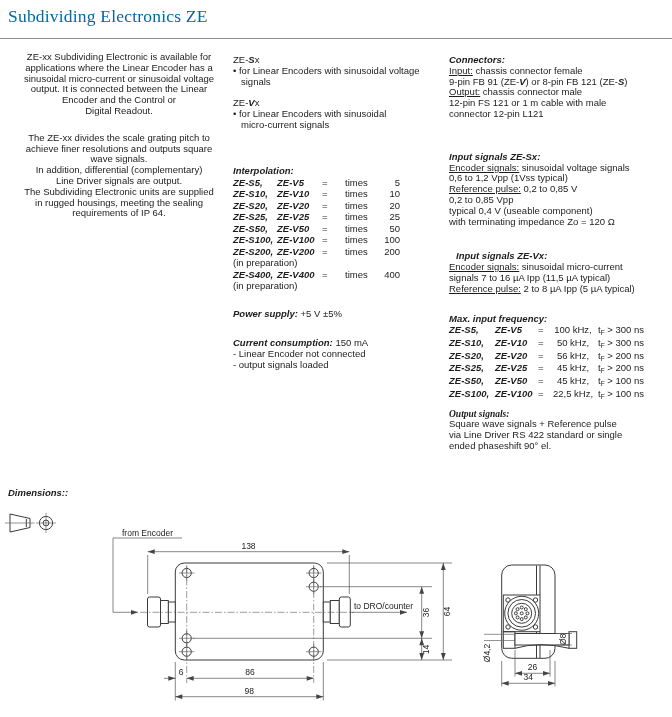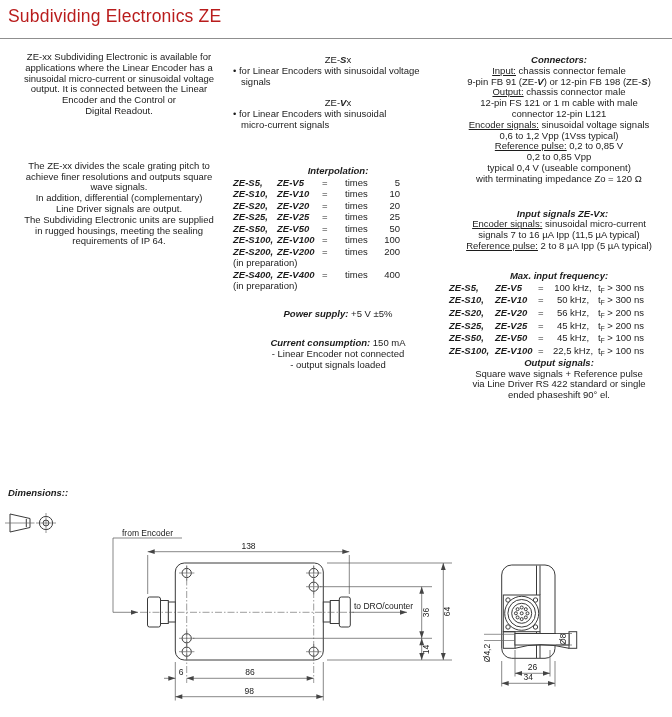--- a/index.html
+++ b/index.html
@@ -1,28 +1,28 @@
 <!DOCTYPE html>
 <html><head>
 <meta charset="utf-8">
 <style>
   html,body{margin:0;padding:0;background:#ffffff;}
   body{width:672px;height:717px;position:relative;overflow:hidden;
        font-family:"Liberation Sans",sans-serif;color:#1c1c1c;}
-  .title{position:absolute;left:8px;top:6px;font-size:17.5px;letter-spacing:.2px;color:#b91c1c;}
+  .title{position:absolute;left:8px;top:6px;font-size:17.5px;letter-spacing:.2px;color:#0369a1;font-family:Liberation Serif, serif;}
   .rule{position:absolute;left:0;top:38px;width:672px;height:1px;background:#8f8f8f;}
   .col{position:absolute;font-size:9.5px;line-height:10.8px;}
   .col1{left:8px;top:52px;width:222px;text-align:center;}
   .col2{left:233px;top:55px;width:210px;}
   .col3{left:449px;top:55px;width:220px;}
   .pre{white-space:pre-line;}
   .hang{white-space:pre-line;padding-left:8px;text-indent:-8px;}
   .bi{font-weight:bold;font-style:italic;}
   .u{text-decoration:underline;margin-top:36px;}
-  .line{min-height:10.8px;text-align:center;}
+  .line{min-height:10.8px;}
   .irow{display:grid;grid-template-columns:44px 45px 23px 33px 22px;line-height:11.5px;}
   .irow .num{text-align:right;}
   .inote{line-height:11.5px;}
   .frow{display:grid;grid-template-columns:46px 43px 14px 46px auto;line-height:12.7px;}
   .frow .freq{text-align:center;padding-right:4px;}
   sub{font-size:6.5px;line-height:0;vertical-align:-2px;}
   .dimhead{position:absolute;left:8px;top:487px;font-size:9.5px;}
   svg{position:absolute;left:0;top:0;}
   svg text{font-family:"Liberation Sans",sans-serif;font-size:8.5px;fill:#222;
            font-weight:normal;font-style:normal;}
@@ -38,21 +38,21 @@
 <div class="title">Subdividing Electronics ZE</div>
 <div class="rule"></div>
 
 <div class="col col1">
   <div class="pre">ZE-xx Subdividing Electronic is available for
 applications where the Linear Encoder has a
 sinusoidal micro-current or sinusoidal voltage
 output. It is connected between the Linear
 Encoder and the Control or
 Digital Readout.</div>
-  <div class="pre" style="margin-top:44px;">The ZE-xx divides the scale grating pitch to
+  <div class="pre" style="margin-top:16px;">The ZE-xx divides the scale grating pitch to
 achieve finer resolutions and outputs square
 wave signals.
 In addition, differential (complementary)
 Line Driver signals are output.
 The Subdividing Electronic units are supplied
 in rugged housings, meeting the sealing
 requirements of IP 64.</div>
 </div>
 
 <div class="col col2">
@@ -130,25 +130,26 @@
   <div style="margin-top:19px;">
     <div class="line"><span class="bi">Current consumption:</span><span> 150 mA</span></div>
     <div class="line">- Linear Encoder not connected</div>
     <div class="line">- output signals loaded</div>
   </div>
 </div>
 
 <div class="col col3">
   <div class="bi line">Connectors:</div>
   <div class="line"><span class="u">Input:</span><span> chassis connector female</span></div>
-  <div class="line"><span>9-pin FB 91 (ZE-</span><span class="bi">V</span><span>) or 12-pin FB 198 (ZE-</span><span class="bi">S</span><span>)</span></div>
+  <div class="line"><span>9-pin FB 91 (ZE-</span><span class="bi">V</span><span>) or 8-pin FB 121 (ZE-</span><span class="bi">S</span><span>)</span></div>
   <div class="line"><span class="u">Output:</span><span> chassis connector male</span></div>
   <div class="line">12-pin FS 121 or 1 m cable with male</div>
   <div class="line">connector 12-pin L121</div>
 
+  <div class="bi line" style="margin-top:32px;">Input signals ZE-Sx:</div>
   <div class="line"><span class="u">Encoder signals:</span><span> sinusoidal voltage signals</span></div>
   <div class="line">0,6 to 1,2 Vpp (1Vss typical)</div>
   <div class="line"><span class="u">Reference pulse:</span><span> 0,2 to 0,85 V</span></div>
   <div class="line">0,2 to 0,85 Vpp</div>
   <div class="line">typical 0,4 V (useable component)</div>
   <div class="line">with terminating impedance Zo = 120 Ω</div>
 
   <div class="bi line" style="margin-top:24px;margin-left:7px;">Input signals ZE-Vx:</div>
   <div class="line"><span class="u">Encoder signals:</span><span> sinusoidal micro-current</span></div>
   <div class="line">signals 7 to 16 µA Ipp (11,5 µA typical)</div>
@@ -193,21 +194,21 @@
       </div>
     <div class="frow">
         <span class="bi">ZE-S100,</span>
         <span class="bi">ZE-V100</span>
         <span>=</span>
         <span class="freq">22,5 kHz,</span>
         <span><span>t</span><sub>F</sub><span> &gt; 100 ns</span></span>
       </div>
   </div>
 
-  <div class="bi line" style="">Output signals:</div>
+  <div class="bi line" style="margin-top:8px;font-family:Liberation Serif, serif;">Output signals:</div>
   <div class="line">Square wave signals + Reference pulse</div>
   <div class="line">via Line Driver RS 422 standard or single</div>
   <div class="line">ended phaseshift 90° el.</div>
 </div>
 
 <div class="dimhead bi">Dimensions::</div>
 
 <svg width="672" height="717" viewBox="0 0 672 717">
   <defs>
     <marker id="arr" viewBox="0 0 8 8" refX="7.5" refY="4" markerWidth="8" markerHeight="8" orient="auto-start-reverse" markerUnits="userSpaceOnUse">

